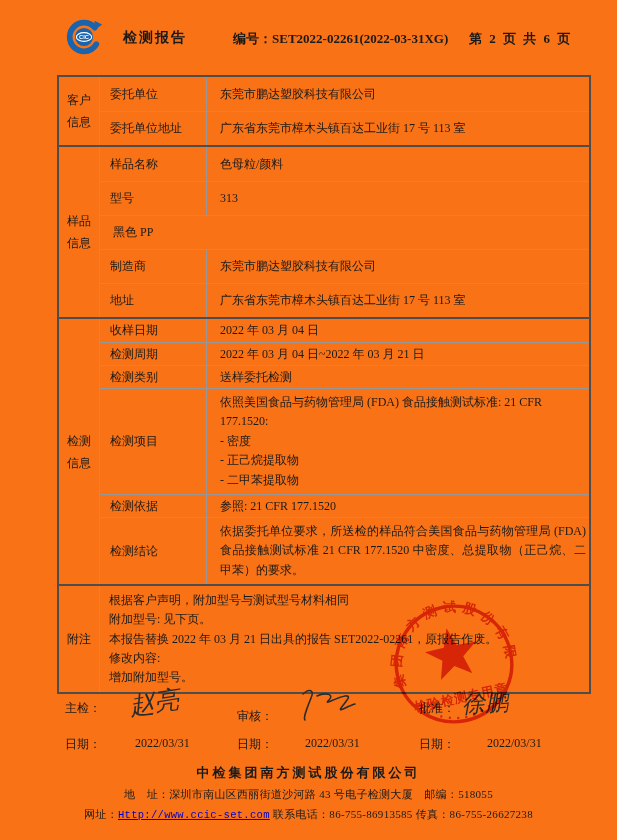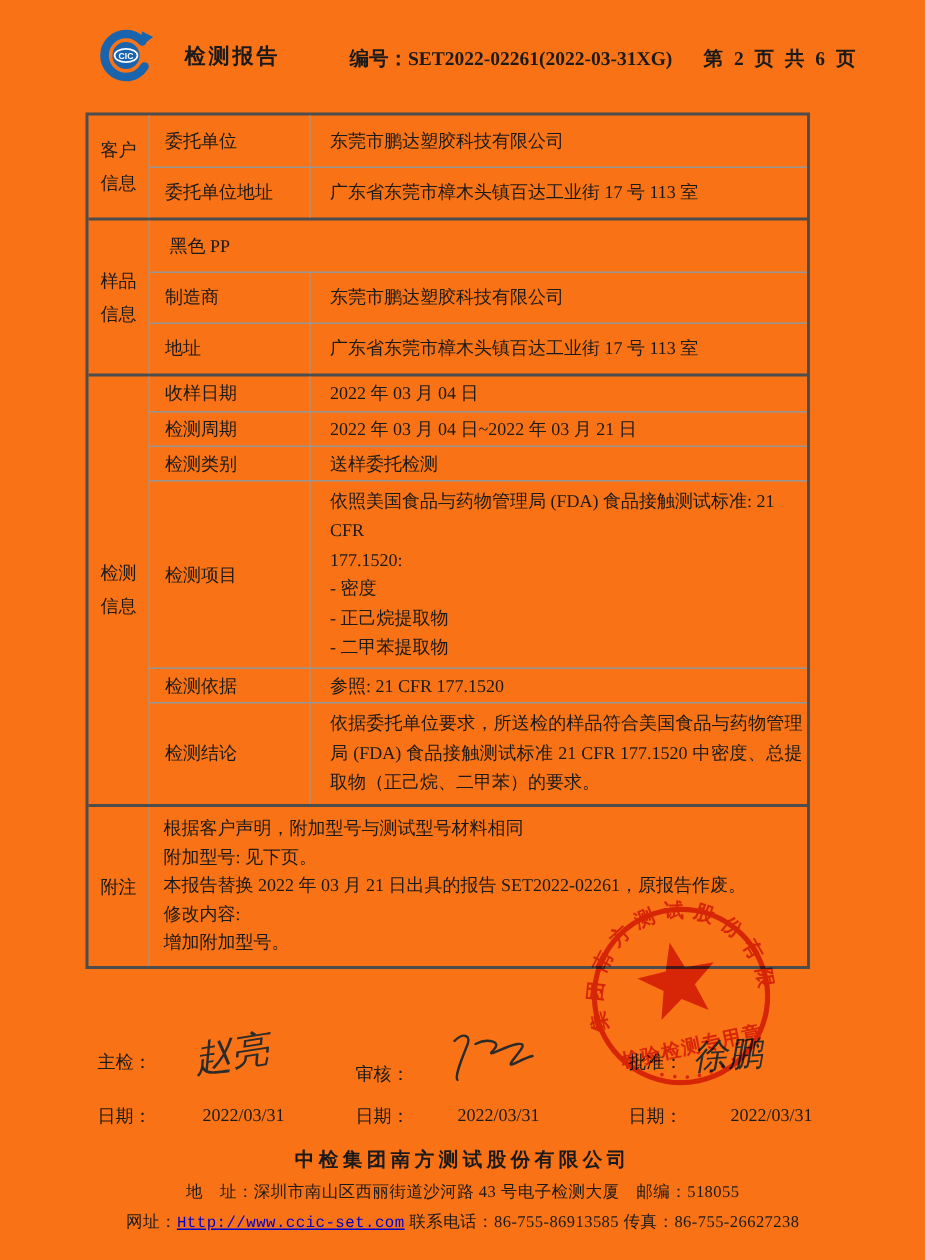--- a/index.html
+++ b/index.html
@@ -13,21 +13,21 @@
 
   
   .hdr { position:absolute; top:14px; left:57px; right:30px; height:48px; }
   .logo { position:absolute; left:6px; top:2px; width:42px; height:42px; }
   .hdr-title { position:absolute; left:66px; top:15px; font-size:14px; font-weight:bold; letter-spacing:2px; }
   .hdr-no { position:absolute; left:176px; top:16px; font-size:13px; font-weight:bold; }
   .hdr-page { position:absolute; left:412px; top:16px; font-size:13px; font-weight:bold; letter-spacing:2px; }
 
   
   .tbl {
-    position:absolute; left:57px; top:75px; width:483px;
+    position:absolute; left:57px; top:75px; width:534px;
     border:2px solid #4d4d4d; font-size:12px;
   }
   .sec { display:flex; }
   .sec + .sec { border-top:2px solid #4d4d4d; }
   .sec-name {
     width:41px; flex:0 0 41px; border-right:1px solid #979797;
     display:flex; flex-direction:column; align-items:center; justify-content:center;
     line-height:22px; text-align:center;
   }
   .sec-rows { flex:1; display:flex; flex-direction:column; }
@@ -102,20 +102,28 @@
         </div>
       </div>
     </div>
 
     <div class="sec">
       <div class="sec-name">
         <span>样品</span>
           <span>信息</span>
       </div>
       <div class="sec-rows">
+        <div class="trow h34">
+          <div class="tlabel">样品名称</div>
+          <div class="tvalue">色母粒/颜料</div>
+        </div>
+        <div class="trow h34">
+          <div class="tlabel">型号</div>
+          <div class="tvalue">313</div>
+        </div>
         <div class="trow h34">
           <div class="tvalue">黑色 PP</div>
         </div>
         <div class="trow h34">
           <div class="tlabel">制造商</div>
           <div class="tvalue">东莞市鹏达塑胶科技有限公司</div>
         </div>
         <div class="trow h34">
           <div class="tlabel">地址</div>
           <div class="tvalue">广东省东莞市樟木头镇百达工业街 17 号 113 室</div>

